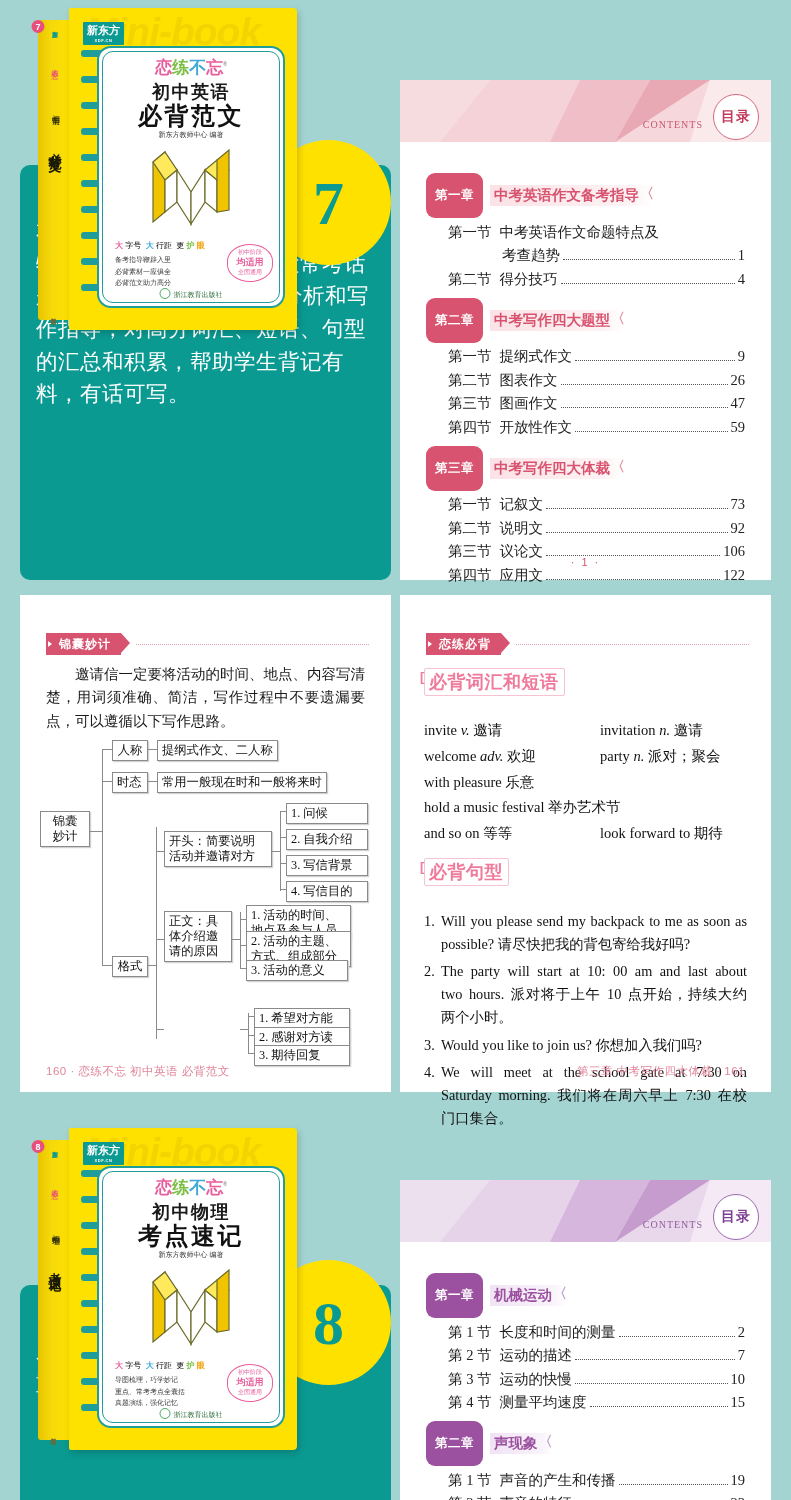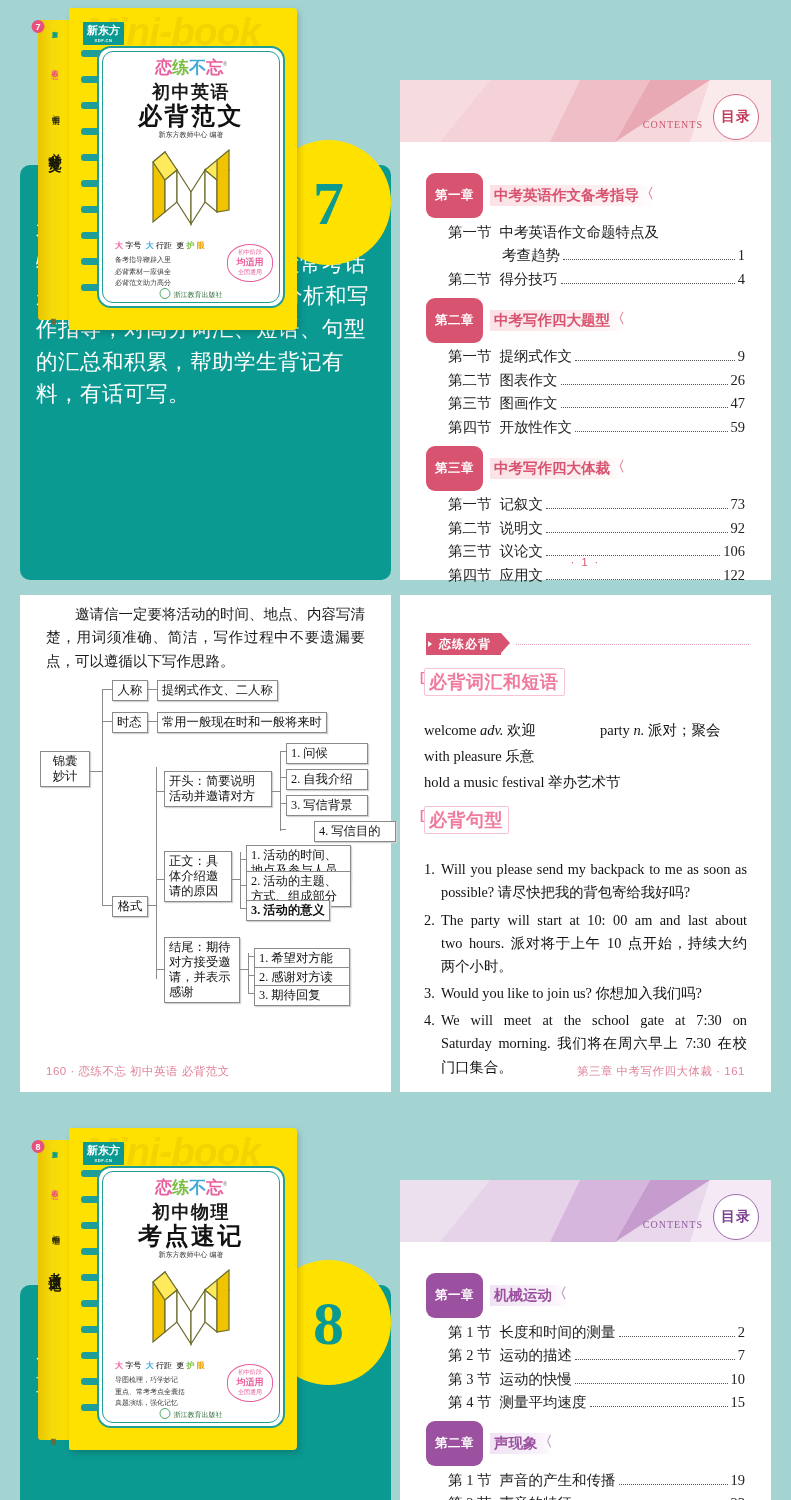--- a/index.html
+++ b/index.html
@@ -489,20 +489,24 @@
       <span class="nm">应用文</span>
       <span class="dots"></span>
       <span class="pg">122</span>
     </div>
   </div>
 
   <div class="toc-foot">· 1 ·</div>
 </div>
 
 <div class="panel pg-left">
+  <div class="sec-flag">
+    <div class="flag-lbl">锦囊妙计</div>
+    <div class="flag-dots"></div>
+  </div>
 
   <div class="para">邀请信一定要将活动的时间、地点、内容写清楚，用词须准确、简洁，写作过程中不要遗漏要点，可以遵循以下写作思路。</div>
 
   <div class="map">
 
     <div class="nb" style="left:6px; top:72px; width:50px; text-align:center;">锦囊
 妙计</div>
 
     <div class="ln lnh" style="left:56px; top:92px; width:12px;"></div>
     <div class="ln lnv" style="left:68px; top:10px; height:216px;"></div>
@@ -527,42 +531,38 @@
 活动并邀请对方</div>
     <div class="ln lnh" style="left:238px; top:112px; width:8px;"></div>
     <div class="ln lnv" style="left:246px; top:72px; height:80px;"></div>
     <div class="ln lnh" style="left:246px; top:72px; width:6px;"></div>
     <div class="nb" style="left:252px; top:64px; width:82px;">1. 问候</div>
     <div class="ln lnh" style="left:246px; top:98px; width:6px;"></div>
     <div class="nb" style="left:252px; top:90px; width:82px;">2. 自我介绍</div>
     <div class="ln lnh" style="left:246px; top:124px; width:6px;"></div>
     <div class="nb" style="left:252px; top:116px; width:82px;">3. 写信背景</div>
     <div class="ln lnh" style="left:246px; top:150px; width:6px;"></div>
-    <div class="nb" style="left:252px; top:142px; width:82px;margin-left:28px;">4. 写信目的</div>
+    <div class="nb" style="left:252px; top:142px; width:82px;">4. 写信目的</div>
 
     <div class="ln lnh" style="left:122px; top:200px; width:8px;"></div>
     <div class="nb" style="left:130px; top:172px; width:68px; text-align:left;">正文：具
 体介绍邀
 请的原因</div>
     <div class="ln lnh" style="left:198px; top:200px; width:8px;"></div>
     <div class="ln lnv" style="left:206px; top:173px; height:56px;"></div>
     <div class="ln lnh" style="left:206px; top:180px; width:6px;"></div>
     <div class="nb" style="left:212px; top:166px; width:105px;">1. 活动的时间、
 地点及参与人员</div>
     <div class="ln lnh" style="left:206px; top:206px; width:6px;"></div>
     <div class="nb" style="left:212px; top:192px; width:105px;">2. 活动的主题、
 方式、组成部分</div>
     <div class="ln lnh" style="left:206px; top:229px; width:6px;"></div>
-    <div class="nb" style="left:212px; top:221px; width:84px;font-weight:bold;">3. 活动的意义</div>
+    <div class="nb" style="left:212px; top:221px; width:102px;">3. 活动的意义</div>
 
     <div class="ln lnh" style="left:122px; top:290px; width:8px;"></div>
-    <div class="nb" style="left:130px; top:258px; width:76px; text-align:left;">结尾：期待
-对方接受邀
-请，并表示
-感谢</div>
     <div class="ln lnh" style="left:206px; top:290px; width:8px;"></div>
     <div class="ln lnv" style="left:214px; top:274px; height:40px;"></div>
     <div class="ln lnh" style="left:214px; top:277px; width:6px;"></div>
     <div class="nb" style="left:220px; top:269px; width:96px;">1. 希望对方能来</div>
     <div class="ln lnh" style="left:214px; top:296px; width:6px;"></div>
     <div class="nb" style="left:220px; top:288px; width:96px;">2. 感谢对方读信</div>
     <div class="ln lnh" style="left:214px; top:314px; width:6px;"></div>
     <div class="nb" style="left:220px; top:306px; width:96px;">3. 期待回复</div>
   </div>
 
@@ -575,32 +575,48 @@
     <div class="flag-dots"></div>
   </div>
 
   <div class="sub-tag">
     <span>必背词汇和短语</span>
   </div>
 
   <div class="vocab">
     <div class="vrow">
       <div class="c1">
+        <span>invite</span>
+        <i>v.</i>
+        <span>邀请</span>
+      </div>
+      <div class="c2">
+        <span>invitation</span>
+        <i>n.</i>
+        <span>邀请</span>
+      </div>
+    </div>
+    <div class="vrow">
+      <div class="c1">
         <span>welcome</span>
         <i>adv.</i>
         <span>欢迎</span>
       </div>
       <div class="c2">
         <span>party</span>
         <i>n.</i>
         <span>派对；聚会</span>
       </div>
     </div>
     <div class="wide">with pleasure 乐意</div>
     <div class="wide">hold a music festival 举办艺术节</div>
+    <div class="vrow">
+      <div class="c1">and so on 等等</div>
+      <div class="c2">look forward to 期待</div>
+    </div>
   </div>
 
   <div class="sub-tag">
     <span>必背句型</span>
   </div>
 
   <div class="snt-list">
     <div class="snt">
       <span class="no">1.</span>
       <span class="tx">Will you please send my backpack to me as soon as possible? 请尽快把我的背包寄给我好吗?</span>

